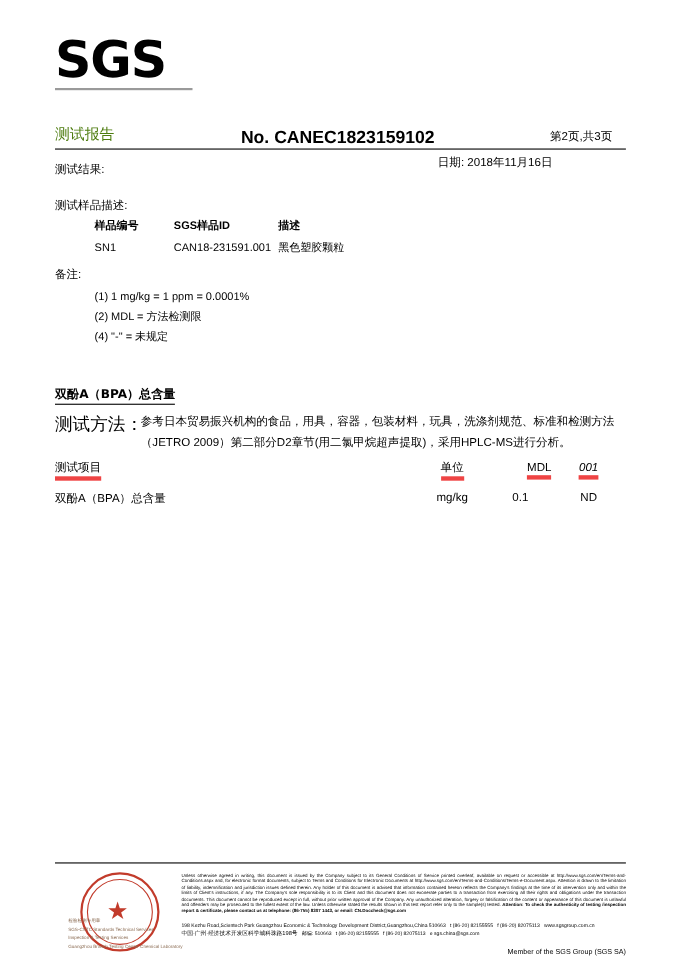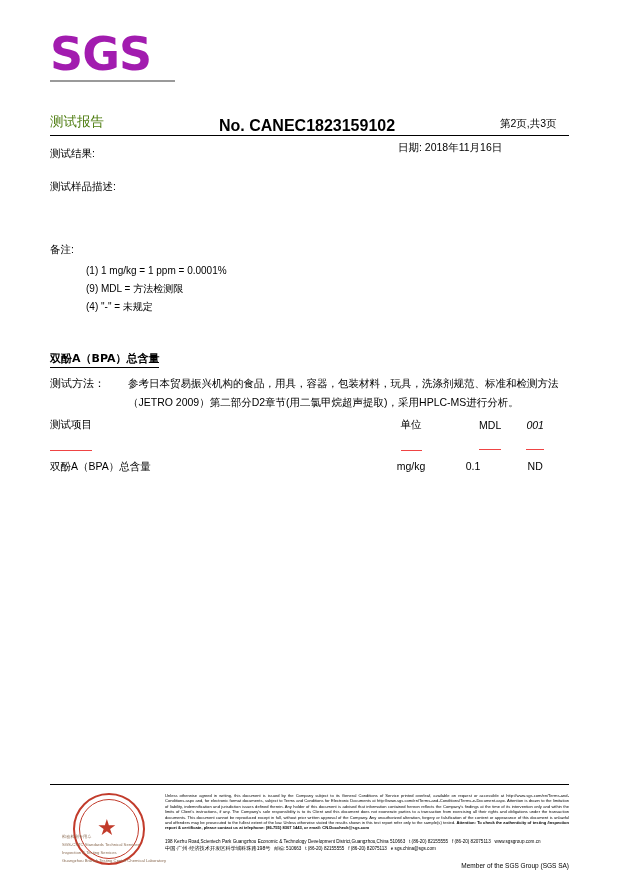--- a/index.html
+++ b/index.html
@@ -27,21 +27,21 @@
     position: absolute;
     left: 50px;
     top: 30px;
     width: 125px;
   }
   .sgs-logo {
     font-family: "DejaVu Sans", sans-serif;
     font-weight: bold;
     font-size: 46px;
     letter-spacing: -1px;
-    color: #a21caf;
+    color: #000000;
     line-height: 48px;
   }
   .logo-rule {
     height: 2px;
     background: #9a9a9a;
     margin-top: 2px;
     width: 125px;
   }
   
   .report-title {
@@ -139,21 +139,21 @@
     font-size: 11px;
     font-weight: bold;
     font-family: "DejaVu Sans", sans-serif;
     border-bottom: 1px solid #000;
     padding-bottom: 1px;
   }
   .lbl-method {
     position: absolute;
     left: 50px;
     top: 376px;
-    font-size: 11px;
+    font-size: 16px;
   }
   .method-text {
     position: absolute;
     left: 128px;
     top: 374px;
     width: 440px;
     font-size: 10.5px;
     line-height: 19px;
   }
   
@@ -168,22 +168,22 @@
     border-collapse: collapse;
     width: 519px;
   }
   .result-table th {
     font-weight: normal;
     text-align: left;
     padding: 0 0 3px 0;
     font-size: 10.5px;
   }
   .result-table th .u {
-    border-bottom: 1px solid #ef4444;
-    padding-bottom: 18px;
+    border-bottom: 4px solid #ef4444;
+    padding-bottom: 1px;
     display: inline-block;
   }
   .result-table td {
     padding: 6px 0 0 0;
     font-size: 10.5px;
     vertical-align: top;
   }
   .rt-c1 { width: 290px; }
   .rt-c2 { width: 60px; text-align: center; }
   .rt-c3 { width: 50px; text-align: center; }
@@ -300,25 +300,43 @@
     <span>日期:</span>
     <span>2018年11月16日</span>
   </div>
   <div class="report-page">第2页,共3页</div>
   <div class="header-rule"></div>
 
   <div class="lbl-results">测试结果:</div>
 
   <div class="lbl-sampledesc">测试样品描述:</div>
 
+  <div class="sample-table">
+    <table>
+      <thead>
+        <tr>
+          <th class="col-a">样品编号</th>
+          <th class="col-b">SGS样品ID</th>
+          <th class="col-c">描述</th>
+        </tr>
+      </thead>
+      <tbody>
+        <tr>
+          <td class="col-a td-center">SN1</td>
+          <td class="col-b">CAN18-231591.001</td>
+          <td class="col-c">黑色塑胶颗粒</td>
+        </tr>
+      </tbody>
+    </table>
+  </div>
 
   <div class="lbl-notes">备注:</div>
   <div class="notes-list">
     <div>(1)  1 mg/kg = 1 ppm = 0.0001%</div>
-    <div>(9)  MDL = 方法检测限</div>
+    <div>(2)  MDL = 方法检测限</div>
     <div>(4)  "-" = 未规定</div>
   </div>
 
   <div class="section-title">双酚A（BPA）总含量</div>
   <div class="lbl-method">测试方法：</div>
   <div class="method-text">参考日本贸易振兴机构的食品，用具，容器，包装材料，玩具，洗涤剂规范、标准和检测方法（JETRO 2009）第二部分D2章节(用二氯甲烷超声提取)，采用HPLC-MS进行分析。</div>
 
   <div class="result-table">
     <table>
       <thead>

